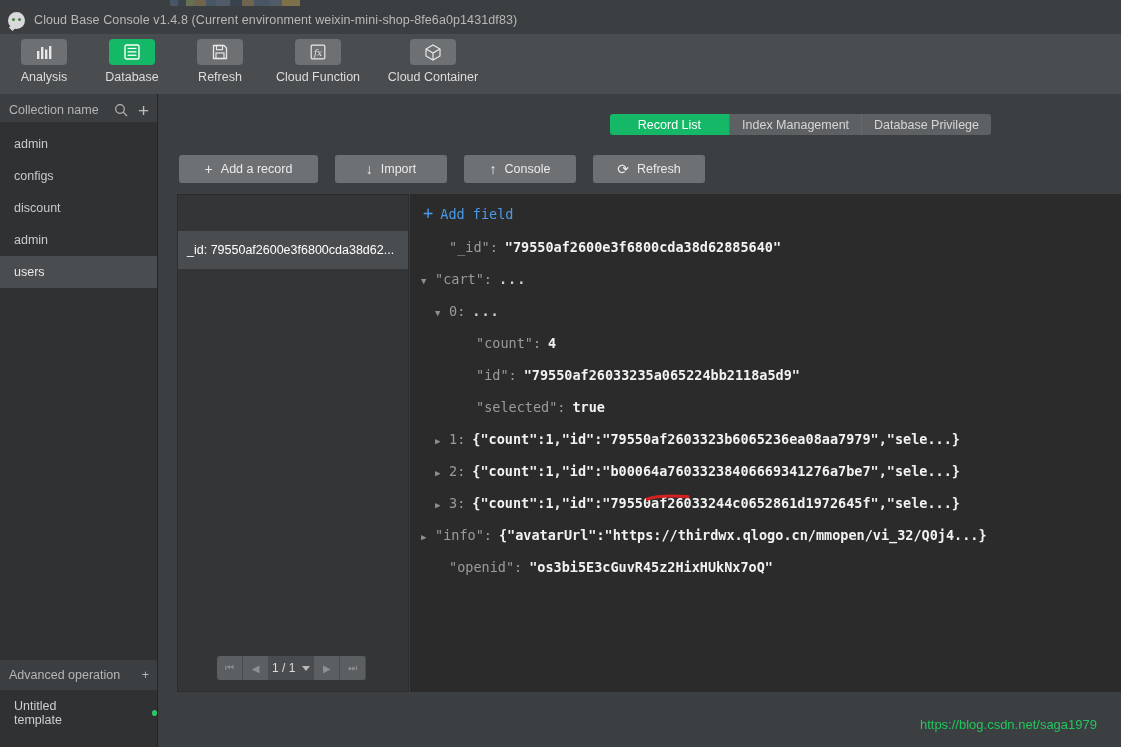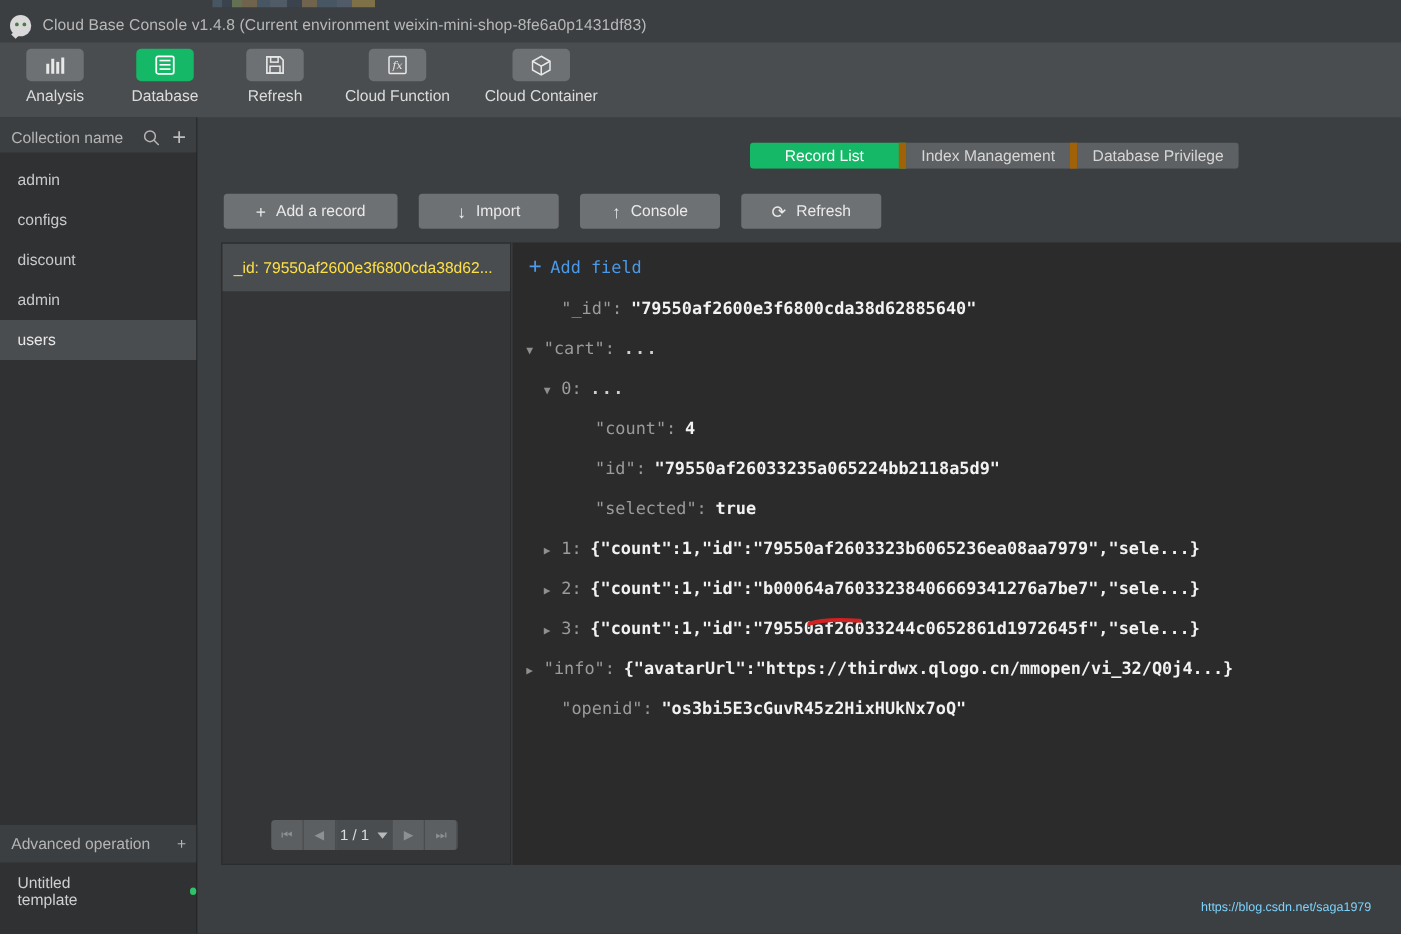--- a/index.html
+++ b/index.html
@@ -103,21 +103,21 @@
   
   .main { position: absolute; left: 158px; top: 94px; width: 963px; height: 653px; background: #3c3f41; }
 
   .tabs {
     position: absolute; right: 130px; top: 20px; display: flex;
     border-radius: 3px; overflow: hidden;
   }
   .tab {
     height: 21px; padding: 0 12px; display: flex; align-items: center;
     background: #5e6163; color: #d6d6d6; font-size: 12.5px;
-    border-right: 6px solid #a16207;
+    border-right: 1px solid #a16207;
   }
   .tab:last-child { border-right: none; }
   .tab.active { background: #14b866; color: #fff; padding: 0 28px; }
 
   .actions { position: absolute; left: 21px; top: 61px; display: flex; gap: 17px; }
   .btn {
     height: 28px; border-radius: 3px; background: #6e7173; color: #eaeaea;
     font-size: 12.5px; display: flex; align-items: center; justify-content: center;
     gap: 8px; padding: 0 18px;
   }
@@ -125,23 +125,23 @@
   .btn.w2 { width: 112px; }
   .btn.w3 { width: 112px; }
   .btn.w4 { width: 112px; }
   .btn .gl { font-size: 14px; line-height: 1; }
 
   .records {
     position: absolute; left: 19px; top: 100px; width: 232px; height: 498px;
     background: #333536; border: 1px solid #2a2c2e;
   }
   .rec-item {
-    height: 38px; background: #4a4d4f; color: #fde047; font-size: 12.5px;
+    height: 38px; background: #4a4d4f; color: #ffffff; font-size: 12.5px;
     display: flex; align-items: center; padding-left: 9px;
-    white-space: nowrap; overflow: hidden;
+    white-space: nowrap; overflow: hidden; margin-top: 36px;
   }
   .pager {
     position: absolute; left: 39px; bottom: 11px; display: flex;
     border-radius: 3px; overflow: hidden; background: #5c5f61;
   }
   .pg {
     width: 26px; height: 24px; display: flex; align-items: center; justify-content: center;
     color: #9a9d9f; font-size: 10px; border-right: 1px solid #4a4d4f;
   }
   .pg.dis { color: #8d9092; }
@@ -177,21 +177,21 @@
   .key { color: #9b9b9b; }
   .idx { color: #9b9b9b; }
   .val { color: #f2f2f2; font-weight: bold; }
   .dots { color: #cfcfcf; font-weight: bold; letter-spacing: 1px; }
   .sp { display: inline-block; width: 7px; }
   .underline-red {
     position: absolute; left: 488px; top: 400px; width: 44px; height: 7px;
   }
   .watermark {
     position: absolute; right: 24px; bottom: 15px;
-    color: #7dd3fc; font-size: 10px;
+    color: #22c55e; font-size: 13px;
   }
 </style>
 </head>
 <body>
 
 <div class="app">
 
   <div class="bg-sliver"></div>
 
   <div class="titlebar">

